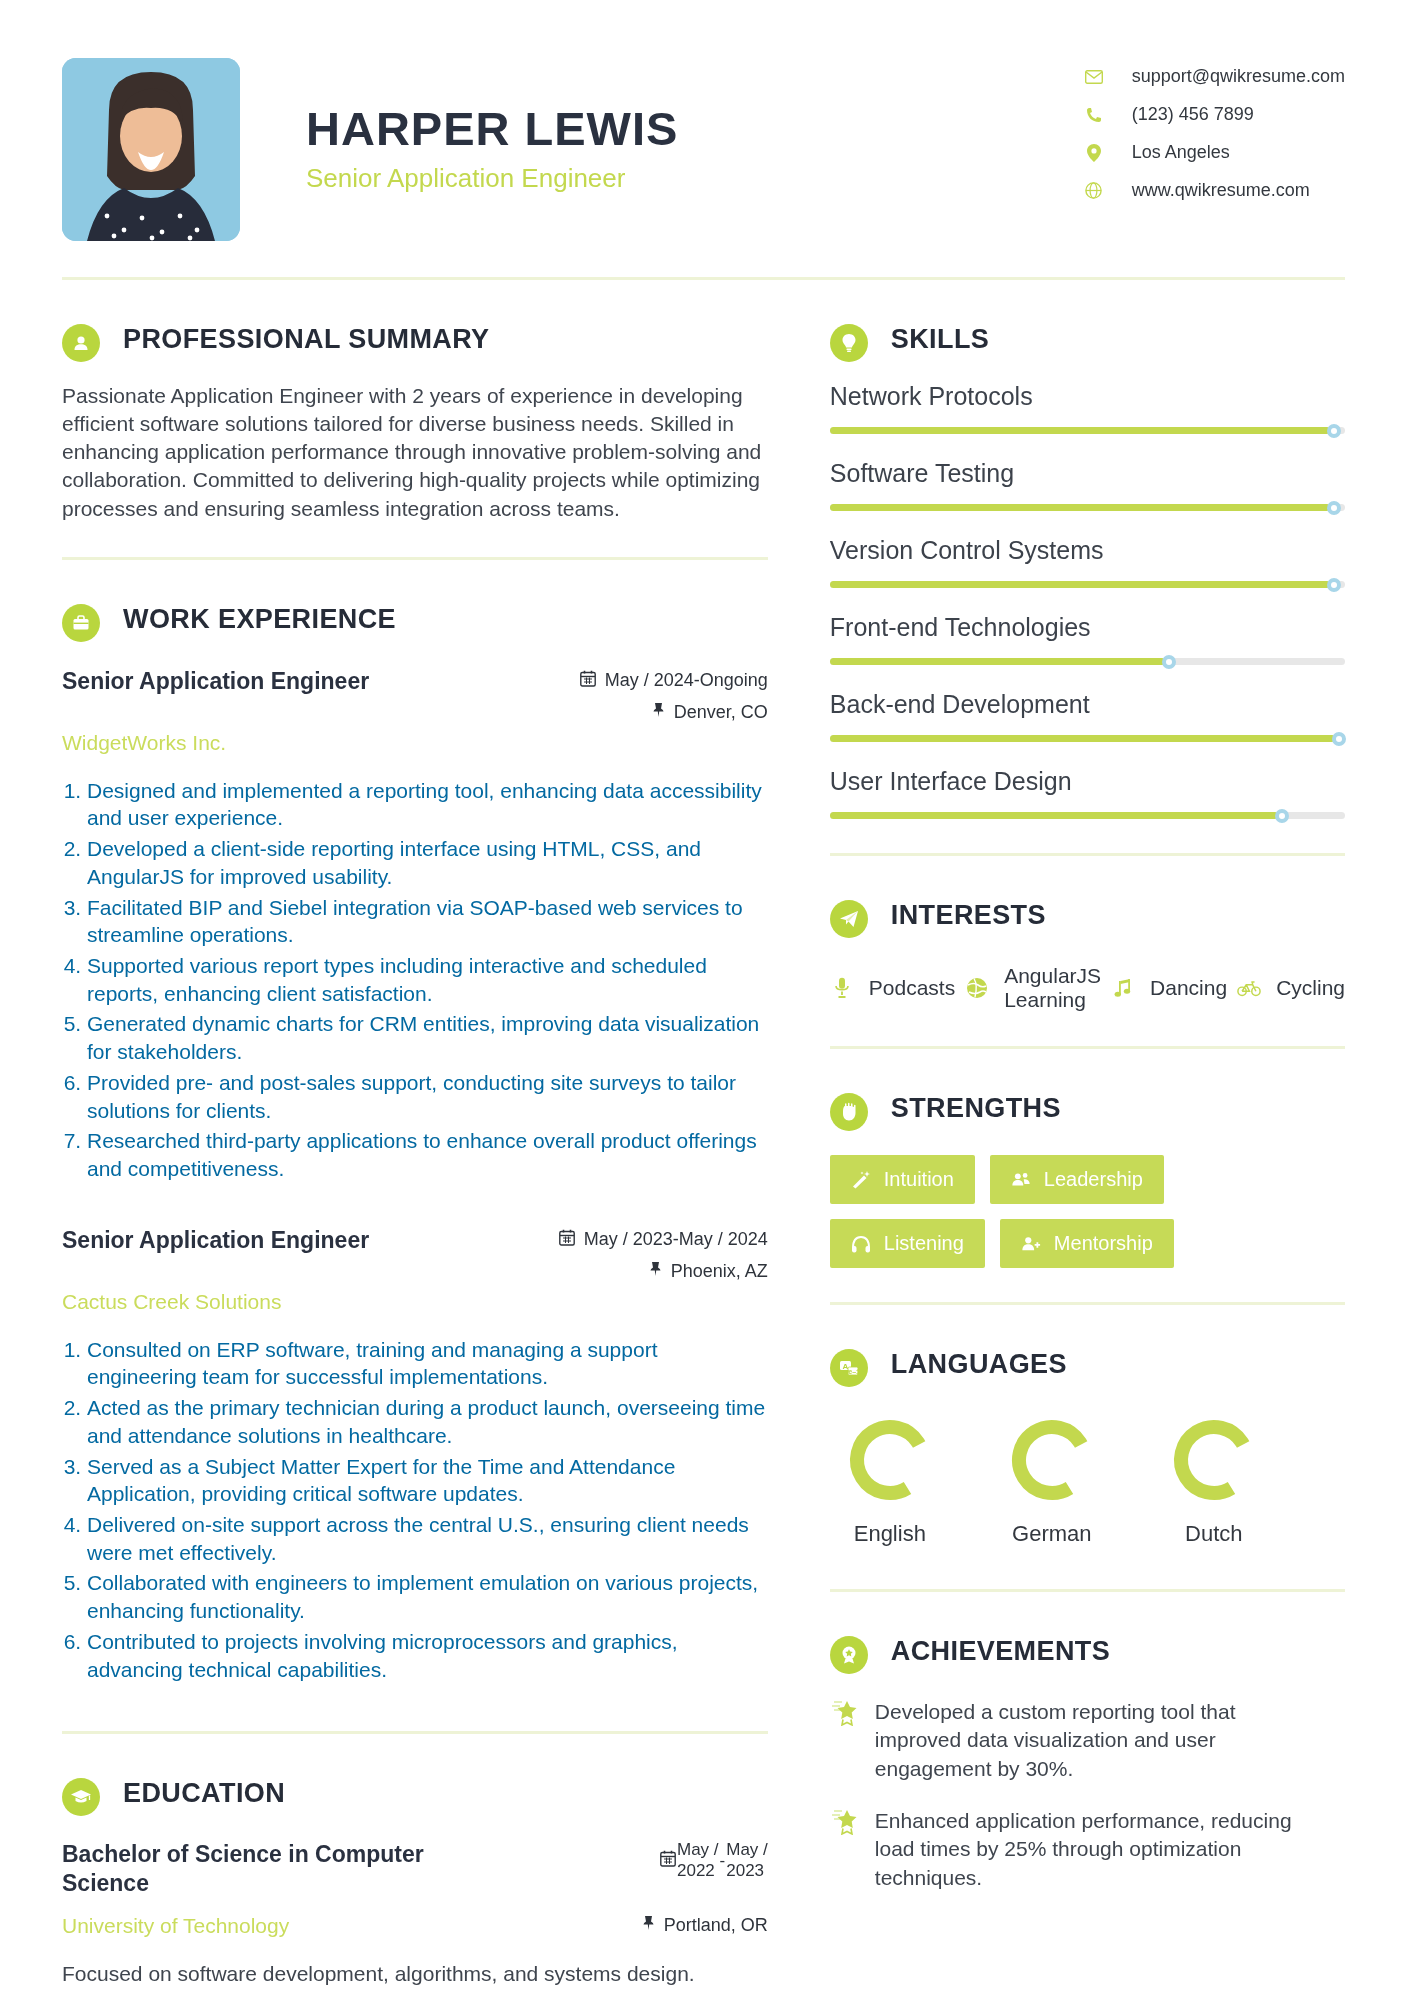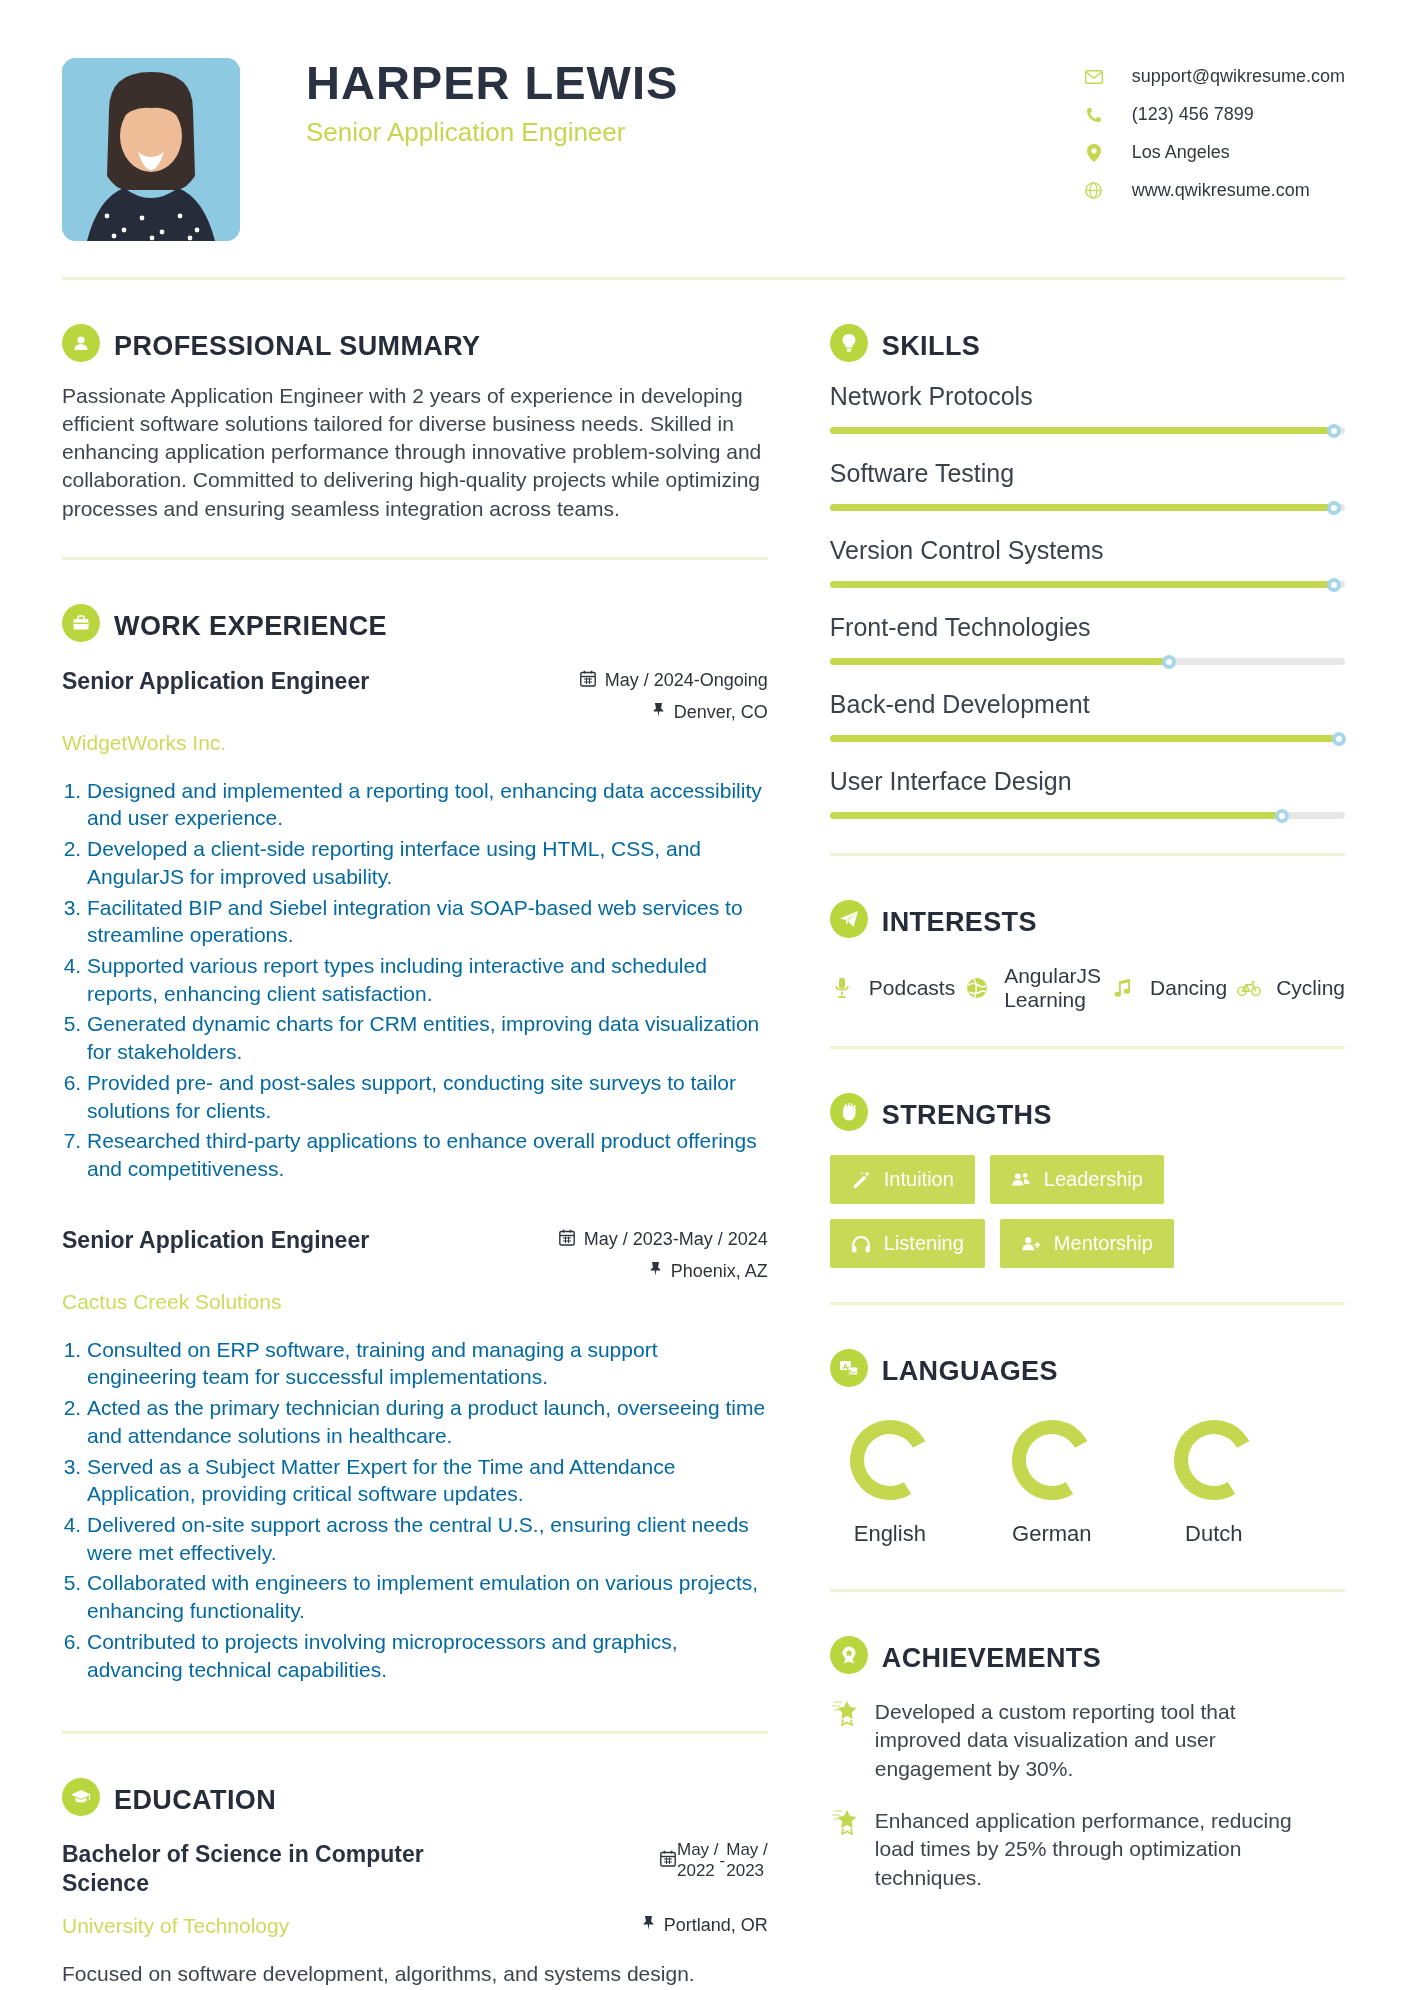--- a/index.html
+++ b/index.html
@@ -10,39 +10,39 @@
     color:#3f454e; position:relative; display:flex; flex-direction:column;
   }
   .page { padding:58px 62px 0 62px; flex:1; }
 
   
   .header { display:flex; align-items:flex-start; }
   .photo {
     width:178px; height:183px; border-radius:14px; overflow:hidden;
     background:#8ec9e2; flex:0 0 auto;
   }
-  .identity { margin-left:66px; }
+  .identity { margin-left:66px; margin-top:46px; }
   .name {
     font-size:47px; font-weight:800; letter-spacing:1px;
     color:#2a3140; line-height:1.05;
   }
   .job-title-top { font-size:26px; color:#c3d84e; margin-top:10px; font-weight:500; }
   .contact { margin-left:auto; margin-top:8px; display:flex; flex-direction:column; gap:17px; min-width:290px; }
   .contact-row { display:flex; align-items:center; gap:29px; font-size:18px; color:#33383f;padding-left:30px; }
   .contact-row .cicon { width:18px; height:18px; flex:0 0 auto; display:flex; align-items:center; justify-content:center; }
 
   .divider { height:3px; background:#eef3d6; border:0; width:100%; }
   .header-divider { margin-top:36px; }
 
   
   .main { display:flex; gap:62px; }
   .col-left { flex:1 1 auto; min-width:0; }
   .col-right { flex:0 0 500px; }
 
-  .section-head { display:flex; align-items:flex-end; gap:14px; margin:44px 0 20px 0; }
+  .section-head { display:flex; align-items:flex-start; gap:23px; margin:44px 0 20px 0; }
   .section-head .badge {
     width:38px; height:38px; border-radius:50%; background:#b9d63e;
     display:flex; align-items:center; justify-content:center; flex:0 0 auto;
   }
   .section-head h2 {
     font-size:27px; font-weight:800; color:#262c38; letter-spacing:.4px;
   }
   .body-text { font-size:21px; line-height:1.34; color:#3f454e; }
 
   

